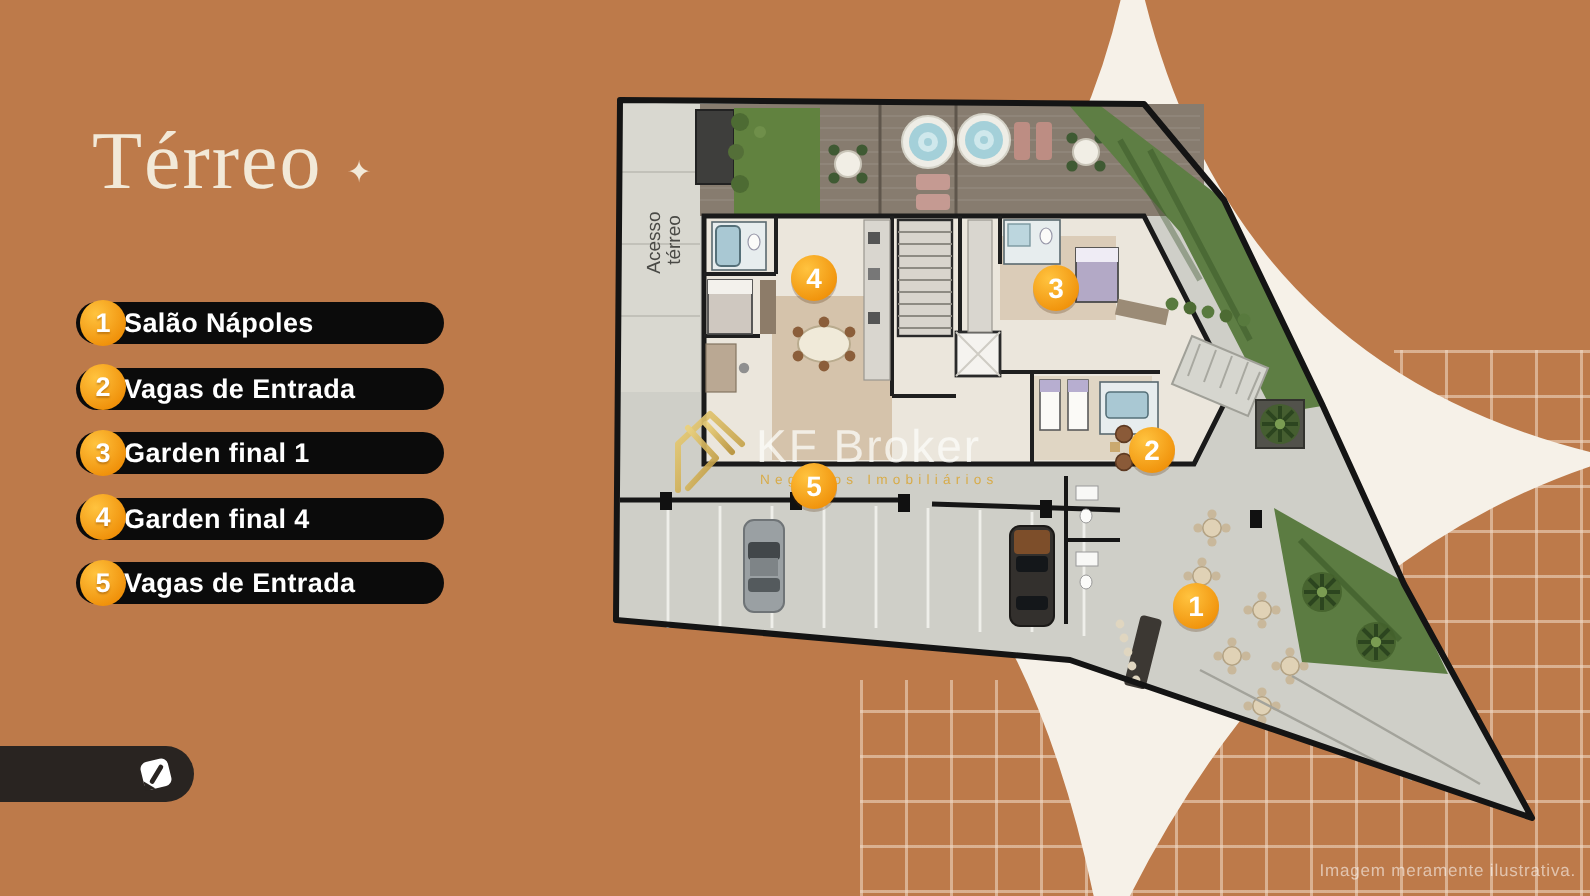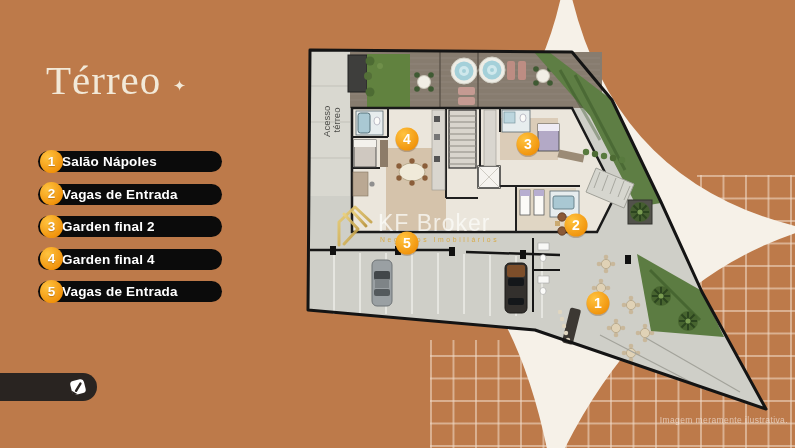--- a/index.html
+++ b/index.html
@@ -41,21 +41,21 @@
     color:#fff;font-size:13.5px;font-weight:bold;
     display:flex;align-items:center;justify-content:center;
     text-shadow:0 1px 1px rgba(120,60,0,.4);z-index:2;}
 
   
   .brand-badge{position:absolute;left:0;top:373px;width:97px;height:28px;
     background:#292421;border-radius:0 14px 14px 0;z-index:5;}
   .brand-badge svg{position:absolute;right:9px;top:4px;}
 
   
-  .disclaimer{position:absolute;right:7px;top:415px;z-index:5;
+  .disclaimer{position:absolute;right:7px;top:430px;z-index:5;
     color:rgba(255,255,255,.55);font-size:8.5px;letter-spacing:.4px;}
 </style>
 </head>
 <body>
 
 <div class="grid-patch"></div>
 
 <svg class="scene" width="795" height="448" viewBox="0 0 795 448">
   <defs>
     <radialGradient id="mkGrad" cx="35%" cy="30%" r="80%">
@@ -292,21 +292,21 @@
 <div class="legend" id="legend">
     <div class="legend-item">
       <div class="legend-pill">Salão Nápoles</div>
       <div class="legend-num">1</div>
     </div>
     <div class="legend-item">
       <div class="legend-pill">Vagas de Entrada</div>
       <div class="legend-num">2</div>
     </div>
     <div class="legend-item">
-      <div class="legend-pill">Garden final 2</div>
+      <div class="legend-pill">Garden final 1</div>
       <div class="legend-num">3</div>
     </div>
     <div class="legend-item">
       <div class="legend-pill">Garden final 4</div>
       <div class="legend-num">4</div>
     </div>
     <div class="legend-item">
       <div class="legend-pill">Vagas de Entrada</div>
       <div class="legend-num">5</div>
     </div>

